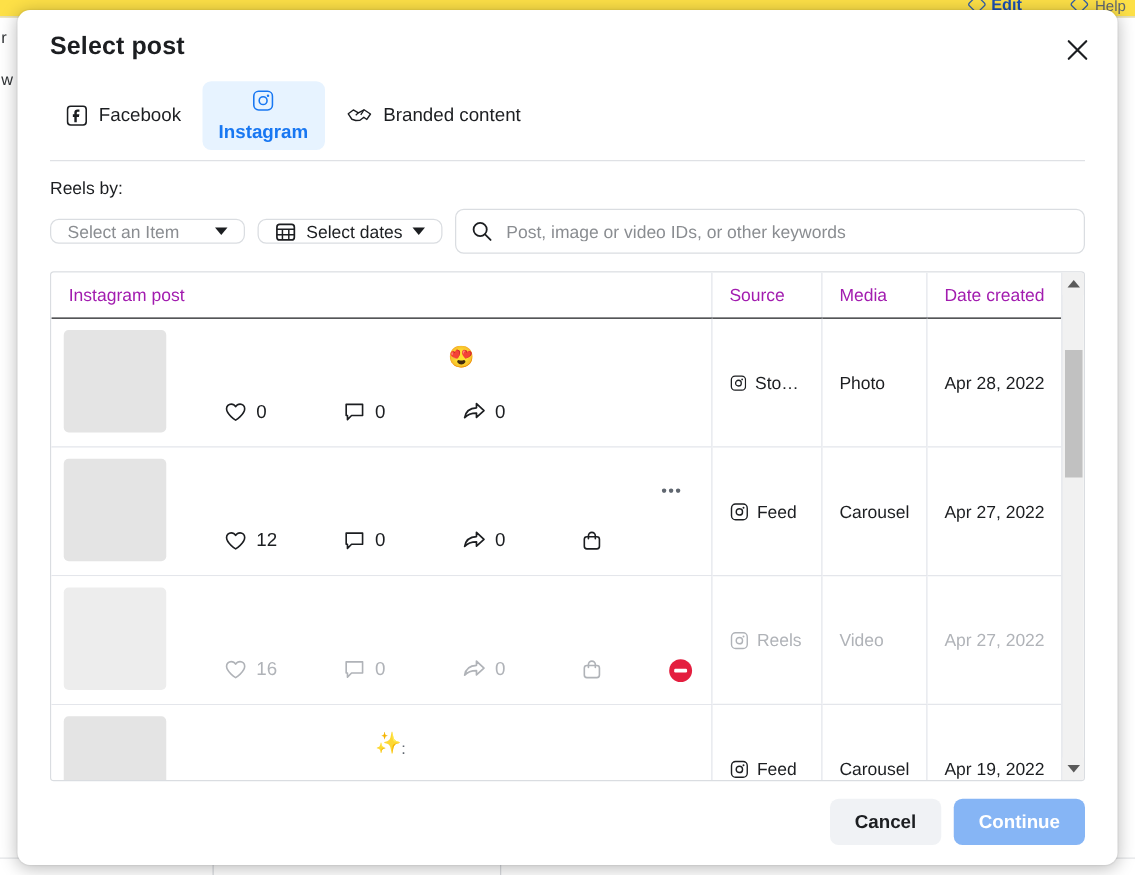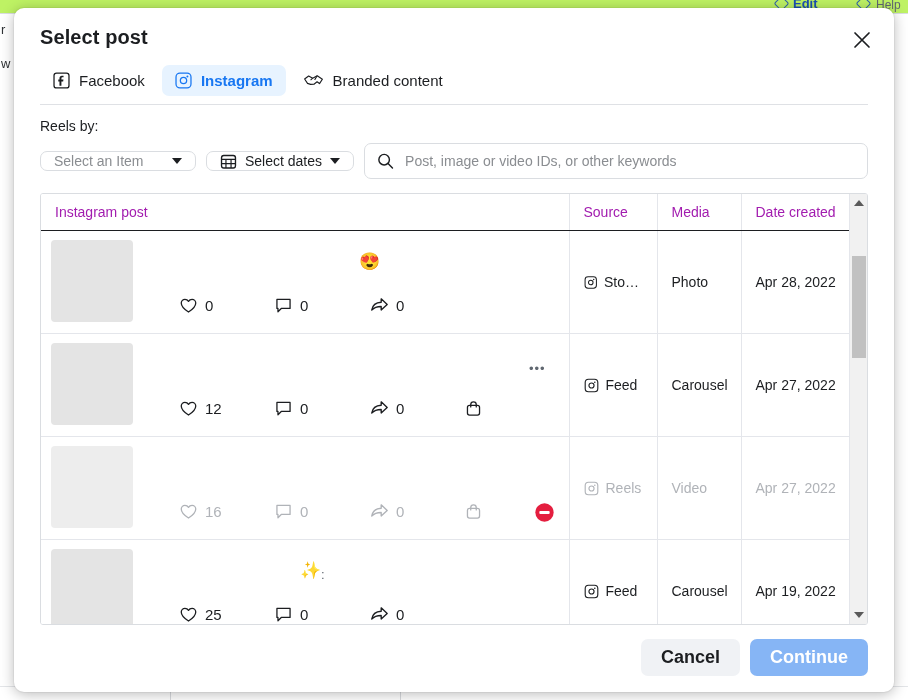--- a/index.html
+++ b/index.html
@@ -12,21 +12,21 @@
     background: #ffffff;
   }
 
   
   #page-bg {
     position: absolute; inset: 0;
     background: #ffffff;
   }
   #bg-toolbar {
     position: absolute; top: 0; left: 0; right: 0; height: 14px;
-    background: #bef264;
+    background: #fde047;
     border-bottom: 1px solid #dadde1;
   }
   .bg-link {
     position: absolute; top: -4px;
     font-size: 13px; font-weight: bold; color: #1b4fb3;
     white-space: nowrap; overflow: hidden;
   }
   .bg-chip {
     position: absolute;
     font-size: 12px; color: #606770; white-space: nowrap;
@@ -106,20 +106,21 @@
     font-size: 15px; color: #1c1e21;
     cursor: pointer;
     margin-bottom: 8px;
     white-space: nowrap;
     font-family: "Liberation Sans", sans-serif;
   }
   .tab.active {
     background: #e7f3ff;
     color: #1877f2;
     font-weight: bold;
+    flex-direction: column;
   }
   .tab .tab-label { line-height: 1; }
 
   
   #filter-area {
     padding: 13px 26px 0 26px;
     flex: 0 0 auto;
   }
   #filter-by-label {
     font-size: 14px; color: #1c1e21;
@@ -317,21 +318,21 @@
     flex: 0 0 auto;
     display: flex; align-items: center; justify-content: flex-end;
     gap: 10px;
     padding: 14px 26px 16px 26px;
   }
   .btn {
     height: 37px;
     padding: 0 20px;
     border-radius: 7px;
     border: none;
-    font-size: 18px;
+    font-size: 15px;
     font-weight: bold;
     cursor: pointer;
     font-family: "Liberation Sans", sans-serif;
   }
   #cancel-button { background: #f0f2f5; color: #1c1e21; }
   #continue-button {
     background: #86b5f5;
     color: #ffffff;
     cursor: default;
   }

